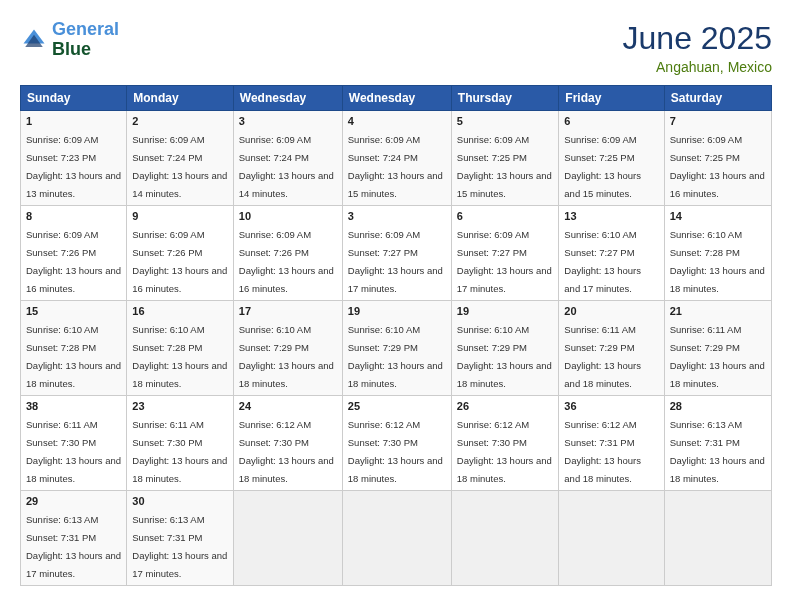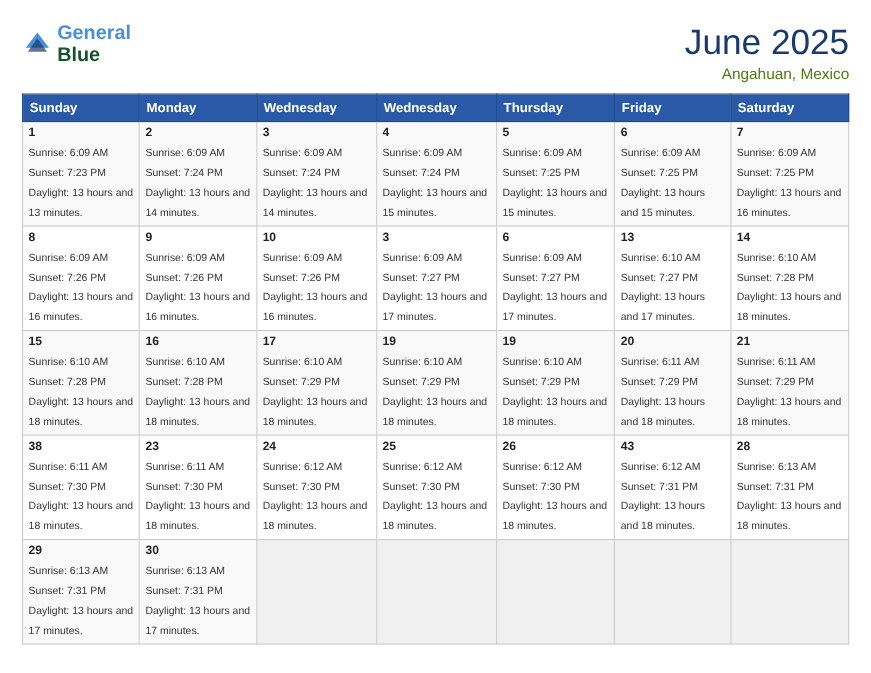--- a/index.html
+++ b/index.html
@@ -236,21 +236,21 @@
       </td>
           <td>
         <span class="day-num">25</span>
         <span class="day-info">Sunrise: 6:12 AM<br>Sunset: 7:30 PM<br>Daylight: 13 hours and 18 minutes.</span>
       </td>
           <td>
         <span class="day-num">26</span>
         <span class="day-info">Sunrise: 6:12 AM<br>Sunset: 7:30 PM<br>Daylight: 13 hours and 18 minutes.</span>
       </td>
           <td>
-        <span class="day-num">43</span>
+        <span class="day-num">36</span>
         <span class="day-info">Sunrise: 6:12 AM<br>Sunset: 7:31 PM<br>Daylight: 13 hours and 18 minutes.</span>
       </td>
           <td>
         <span class="day-num">28</span>
         <span class="day-info">Sunrise: 6:13 AM<br>Sunset: 7:31 PM<br>Daylight: 13 hours and 18 minutes.</span>
       </td>
         </tr>
         <tr>
           <td>
         <span class="day-num">29</span>

